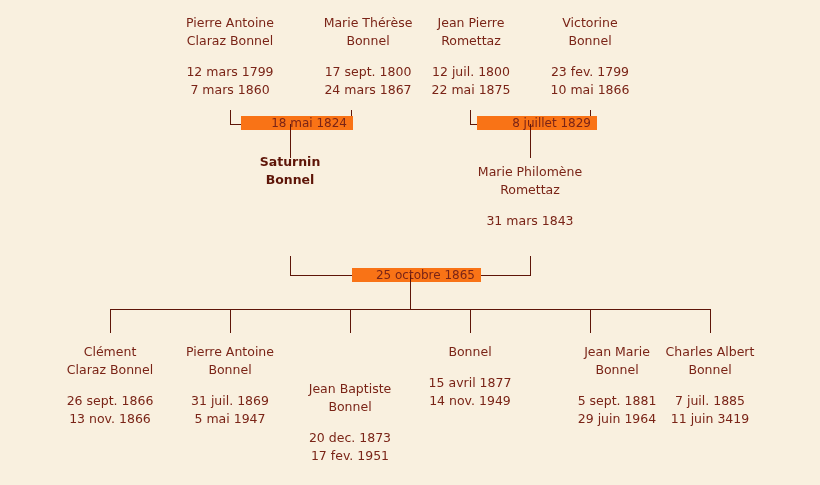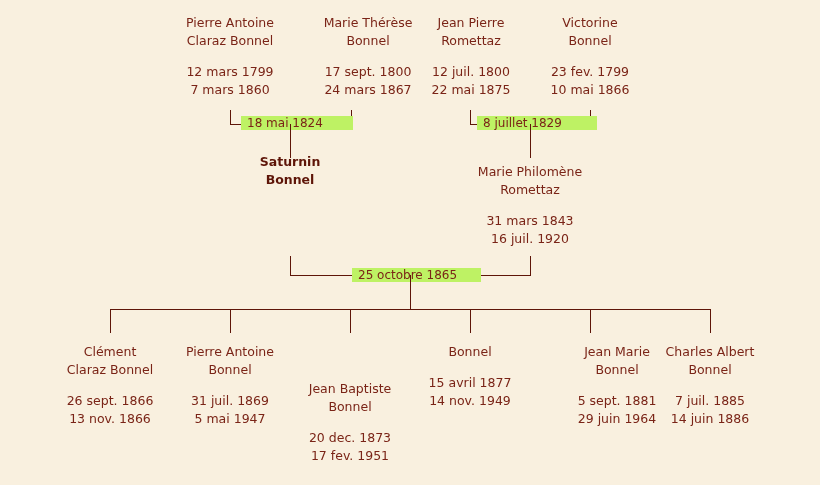--- a/index.html
+++ b/index.html
@@ -49,24 +49,24 @@
     position: absolute;
     background: #5e1508;
   }
   .hline { height: 1px; }
   .vline { width: 1px; }
 
   .marriage {
     position: absolute;
     font-size: 12px;
     color: #7a2417;
-    background: #bef264;
+    background: #f97316;
     padding: 0 6px;
     white-space: nowrap;
-    text-align: left;
+    text-align: right;
   }
 </style>
 </head>
 <body>
 
 <div id="canvas">
 
   <div class="person" style="left:156px; top:14px; width:148px;">
     <div class="nm">Pierre Antoine</div>
     <div class="nm">Claraz Bonnel</div>
@@ -118,21 +118,20 @@
   <div class="person focus" style="left:216px; top:153px; width:148px;">
     <div class="nm">Saturnin</div>
     <div class="nm">Bonnel</div>
   </div>
 
   <div class="person" style="left:456px; top:163px; width:148px;">
     <div class="nm">Marie Philomène</div>
     <div class="nm">Romettaz</div>
     <div class="dates">
       <div>31 mars 1843</div>
-      <div>16 juil. 1920</div>
     </div>
   </div>
 
   <div class="ln vline" style="left:290px; top:256px; height:19px;"></div>
   <div class="ln vline" style="left:530px; top:256px; height:19px;"></div>
   <div class="ln hline" style="left:290px; top:275px; width:241px;"></div>
   <div class="marriage" style="left:352px; top:268px; width:117px;">25 octobre 1865</div>
 
   <div class="ln vline" style="left:410px; top:275px; height:34px;"></div>
 
@@ -186,17 +185,17 @@
       <div>5 sept. 1881</div>
       <div>29 juin 1964</div>
     </div>
   </div>
 
   <div class="person" style="left:636px; top:343px; width:148px;">
     <div class="nm">Charles Albert</div>
     <div class="nm">Bonnel</div>
     <div class="dates">
       <div>7 juil. 1885</div>
-      <div>14 juin 1886</div>
+      <div>11 juin 3419</div>
     </div>
   </div>
 
 </div>
 
 </body></html>

